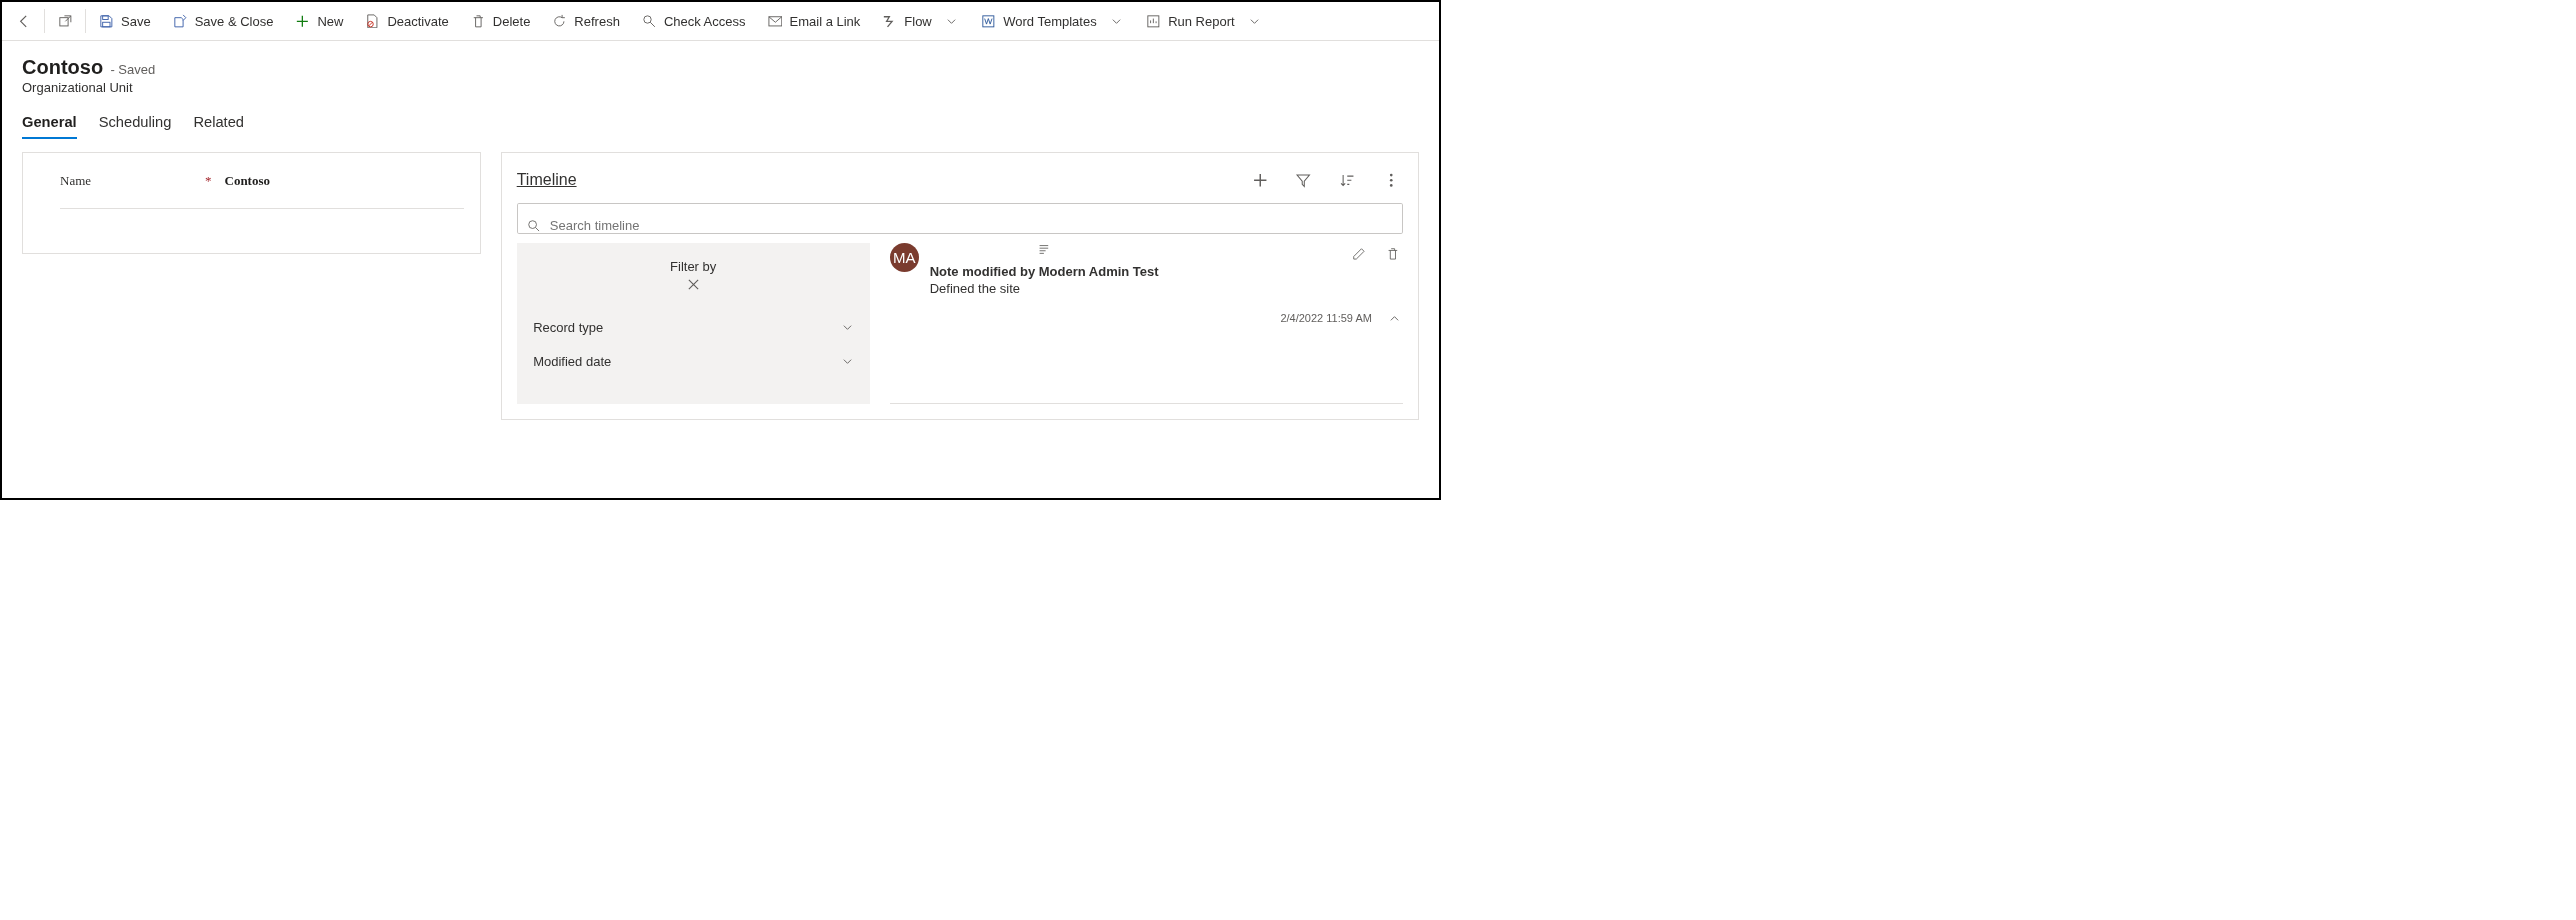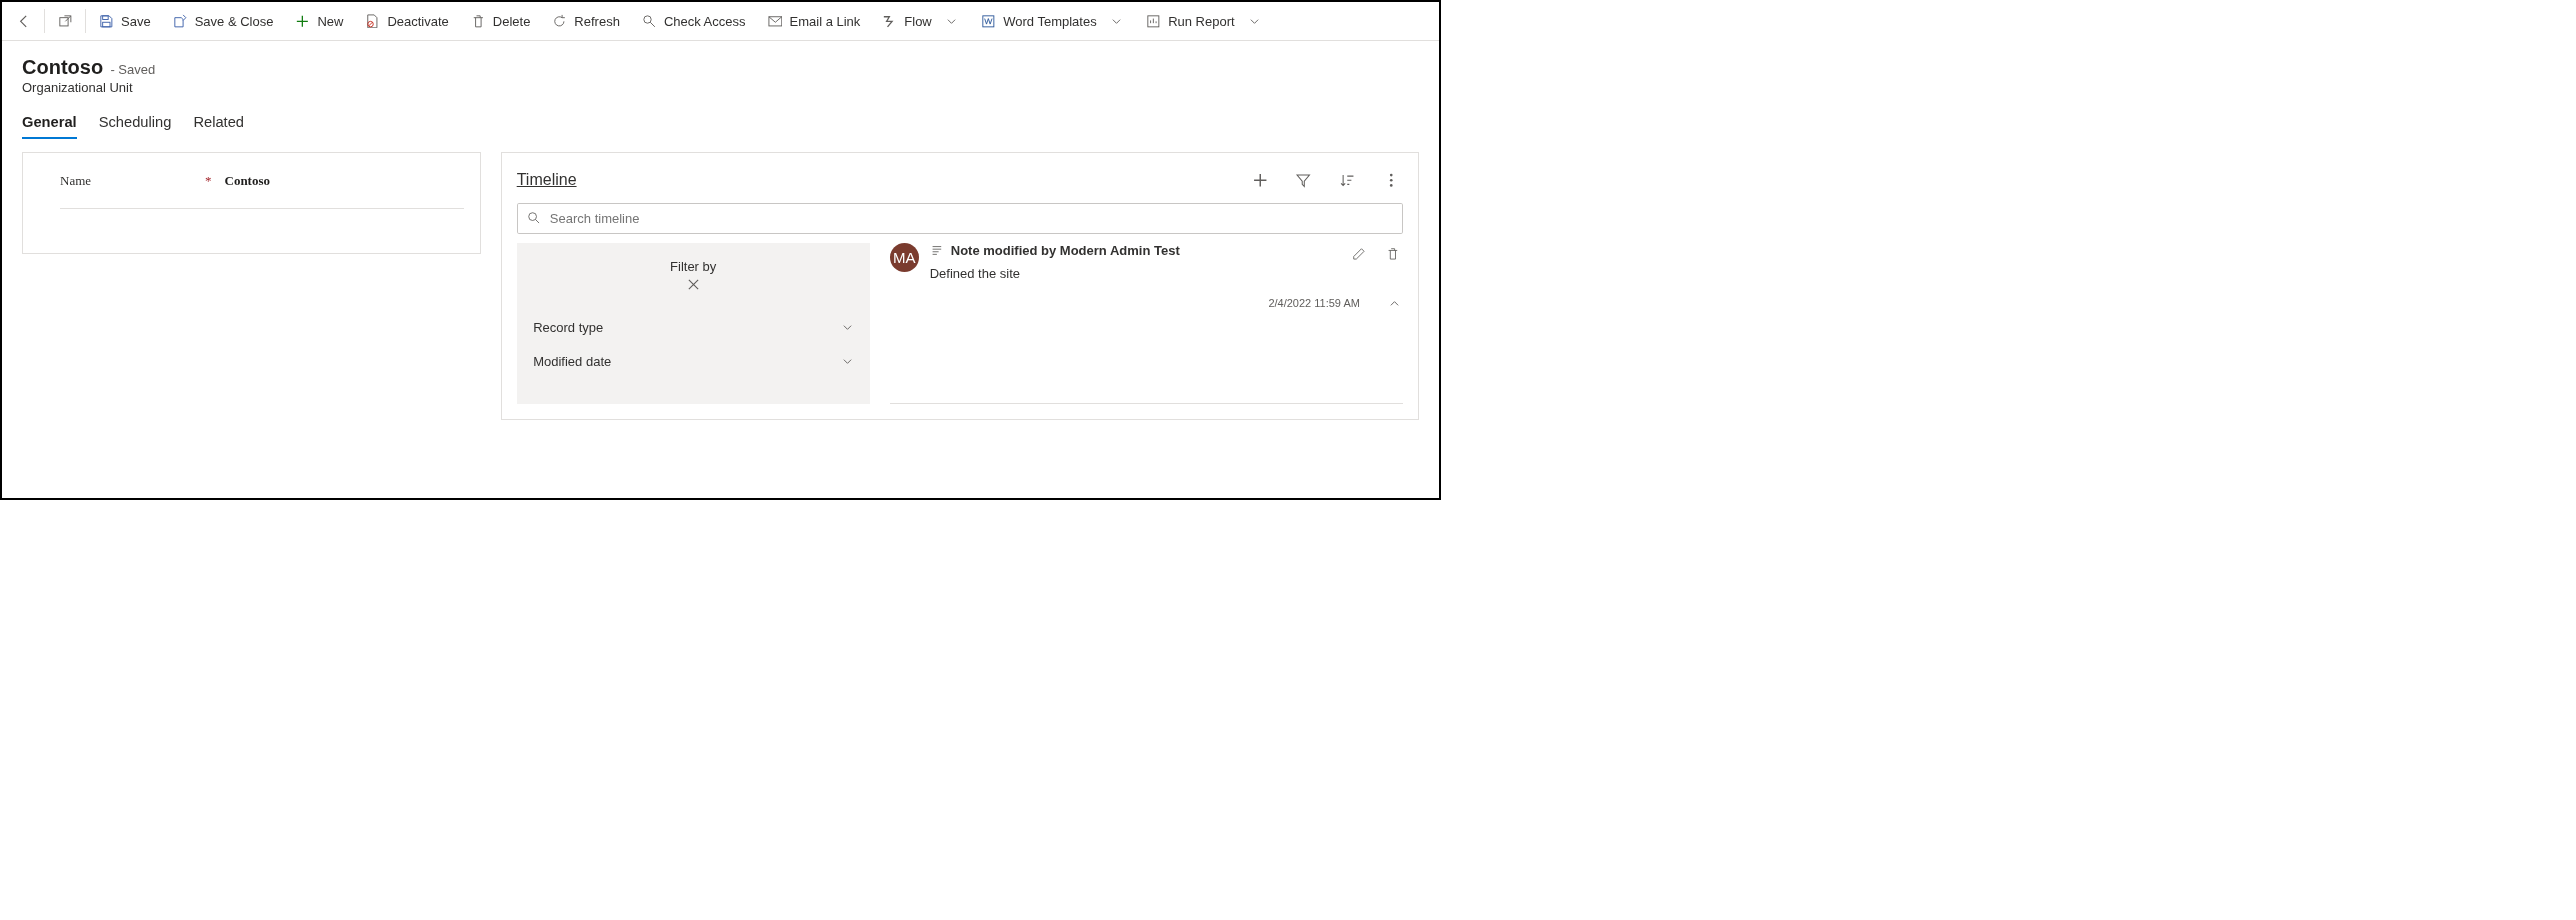--- a/index.html
+++ b/index.html
@@ -148,21 +148,21 @@
       background: none;
       border: none;
       padding: 3.7px;
       cursor: pointer;
       display: flex;
       color: #605e5c;
     }
 
     .search-box {
       display: flex;
-      align-items: center;
+      align-items: flex-end;
       border: 0.9px solid #c8c6c4;
       border-radius: 1.8px;
       height: 31px;
       padding: 0 9.2px;
       gap: 9.2px;
       margin-bottom: 7.3px;
     }
     .search-input {
       border: none;
       outline: none;
@@ -231,28 +231,28 @@
       justify-content: center;
       font-size: 15px;
       flex-shrink: 0;
     }
     .note-body { flex: 1; }
     .note-title-row {
       display: flex;
       align-items: flex-start;
       justify-content: space-between;
     }
-    .note-title-left { display: flex; gap: 7.3px; align-items: center; }
+    .note-title-left { display: flex; gap: 7.3px; align-items: center; flex-direction: column; }
     .note-title-text { font-size: 13px; font-weight: 600; }
     .note-desc { font-size: 13px; margin-top: 1.8px; }
     .note-footer {
       display: flex;
       justify-content: flex-end;
       align-items: center;
-      gap: 25px;
+      gap: 13px;
       font-size: 11px;
       color: #605e5c;
       margin-top: 13px;
     }
     .note-action-icons { display: flex; gap: 13px; color: #605e5c; }
     svg { display: block; }
   </style>
 </head>
 <body>
 

